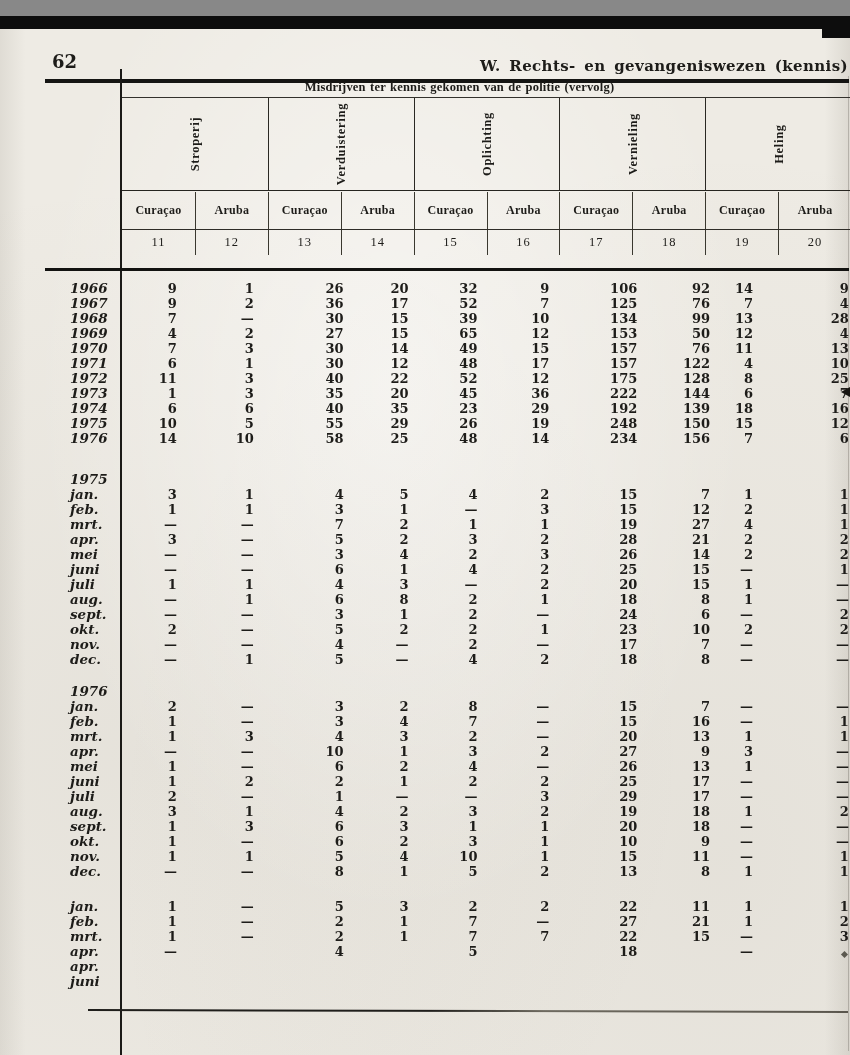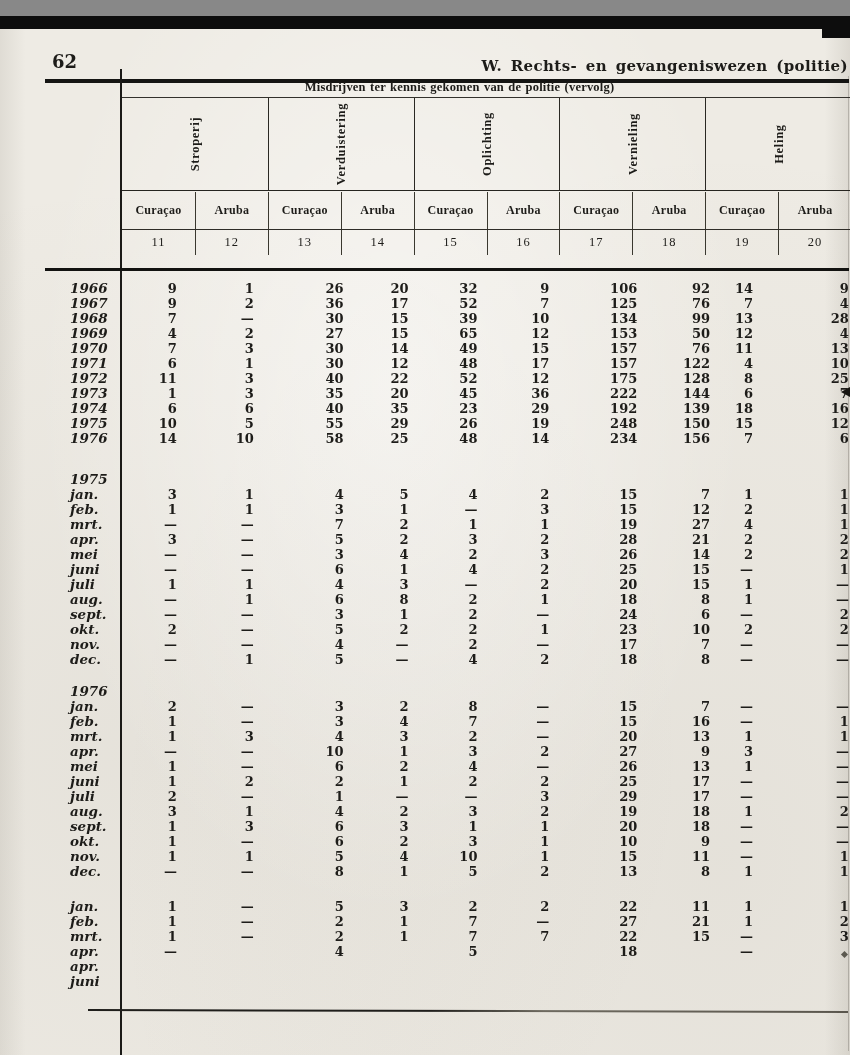--- a/index.html
+++ b/index.html
@@ -72,21 +72,21 @@
 </head>
 <body>
 
 <div class="page">
   <div class="band-top"></div>
   <div class="band-top-right"></div>
   <div class="band-bottom"></div>
   <div class="edge-line"></div>
 
   <div class="page-number">62</div>
-  <div class="chapter-heading">W. Rechts- en gevangeniswezen (politie)</div>
+  <div class="chapter-heading">W. Rechts- en gevangeniswezen (kennis)</div>
   <div class="top-rule"></div>
 
   <div class="tbl">
     <div class="tbl-title">Misdrijven ter kennis gekomen van de politie (vervolg)</div>
     <div class="title-rule"></div>
     <div class="grp-row" id="grpRow">
         <div class="grp-cell">
           <span class="grp-label">Stroperij</span>
         </div>
         <div class="grp-cell">

